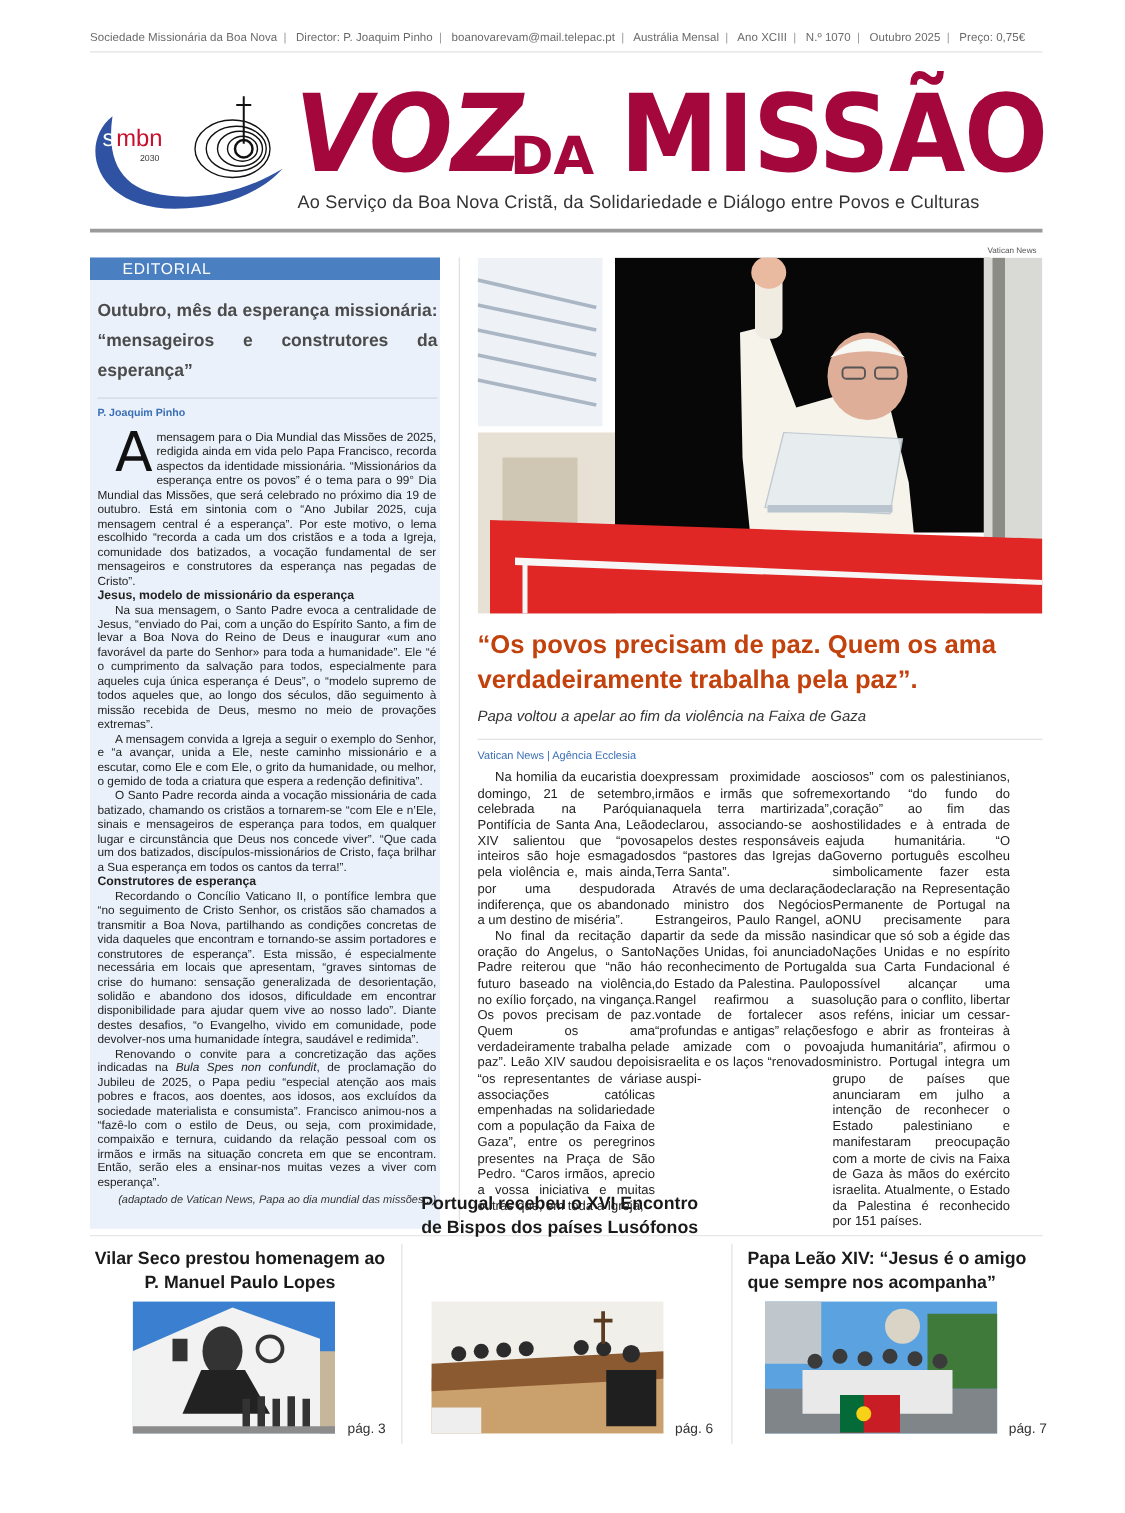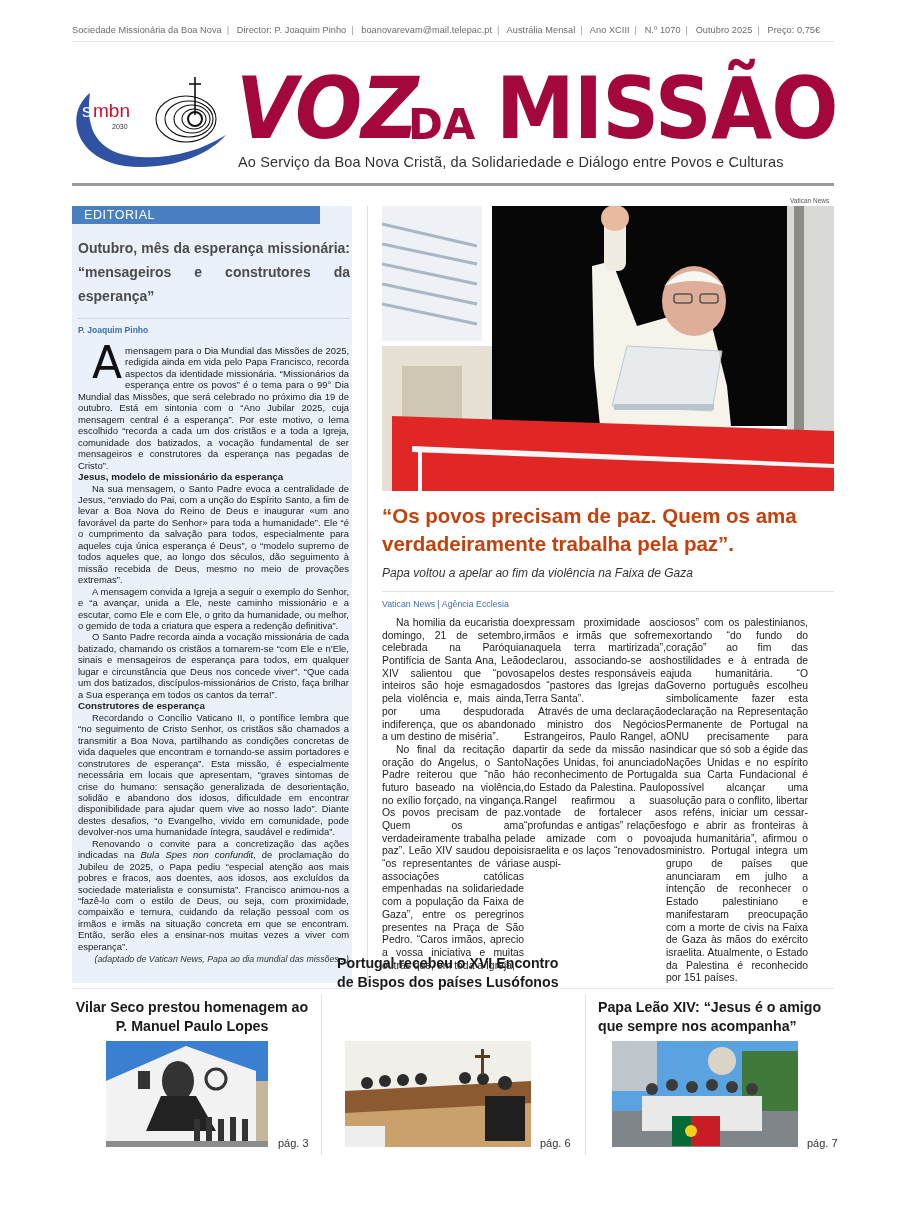--- a/index.html
+++ b/index.html
@@ -10,21 +10,21 @@
   .topbar span.sep{margin:0 5px;color:#999;}
   .topline{left:72px;top:41px;width:762px;height:1px;background:#e2e2e2;}
   
   .logo{left:70px;top:75px;width:165px;height:100px;}
   .title{left:236px;top:58px;width:610px;height:100px;color:#a4073b;font-family:"DejaVu Sans","Liberation Sans",sans-serif;font-weight:bold;white-space:nowrap;font-style:italic;}
   .title .big{font-size:86px;letter-spacing:-1px;transform:scaleX(0.92);display:inline-block;transform-origin:left;}
   .tagline{left:238px;top:154px;width:600px;font-size:14.5px;color:#333;white-space:nowrap;letter-spacing:0.15px;}
   .rule{left:72px;top:183px;width:762px;height:3px;background:#9a9a9a;}
   
   .editorial{left:72px;top:206px;width:280px;height:777px;background:#eaf1fa;}
-  .ed-head{left:72px;top:206px;width:248px;height:18px;background:#4a7fc1;color:#fff;font-size:12.5px;letter-spacing:0.6px;padding-left:12px;box-sizing:border-box;line-height:18px;}
+  .ed-head{left:72px;top:206px;width:280px;height:18px;background:#4a7fc1;color:#fff;font-size:12.5px;letter-spacing:0.6px;padding-left:26px;box-sizing:border-box;line-height:18px;}
   .ed-title{left:78px;top:236px;width:272px;font-size:14px;font-weight:bold;color:#4b4b4b;line-height:24px;text-align:justify;text-align-last:left;}
   .ed-rule{left:78px;top:318px;width:272px;height:1px;background:#cfd7e2;}
   .ed-author{left:78px;top:325px;font-size:8.5px;color:#3a6fb5;font-weight:bold;}
   .ed-body{left:78px;top:345px;width:271px;font-size:9.45px;line-height:11.45px;color:#222;text-align:justify;hyphens:manual;}
   .ed-body p{margin:0;text-indent:14px;}
   .ed-body p.first{text-indent:0;}
   .ed-body h4{margin:0;font-size:9.8px;font-weight:bold;color:#222;line-height:11.6px;}
   .dropcap{float:left;font-size:44px;line-height:34px;margin:1px 3px 0 14px;font-family:"DejaVu Sans",sans-serif;font-weight:normal;color:#111;}
   .ed-source{text-align:right;font-style:italic;font-size:8.8px;color:#333;margin-top:2px;}
   .col-divider{left:367px;top:206px;width:1px;height:777px;background:#e0e0e0;}

